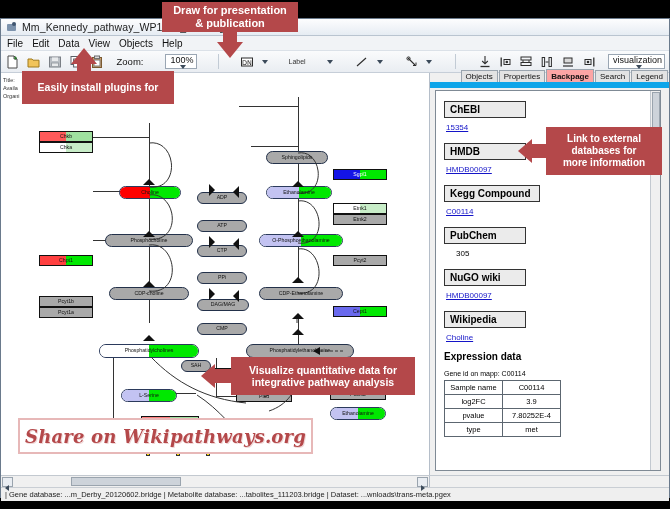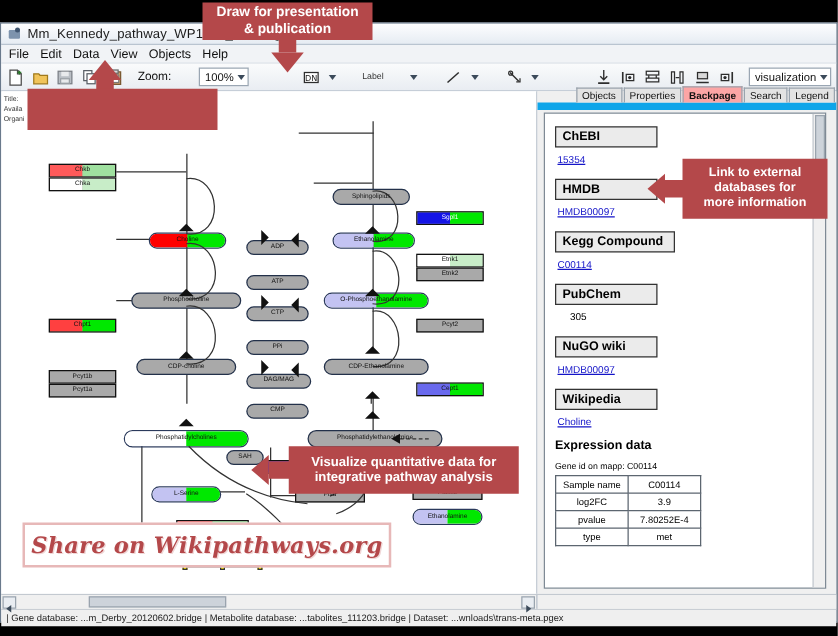--- a/index.html
+++ b/index.html
@@ -28,21 +28,21 @@
 
   
   .toolbar { height:22px; background:linear-gradient(#fafbfc,#e9edf2);
              border-bottom:1px solid #c6ced8; display:flex; align-items:center;
              padding:0 4px; gap:19px; }
   .tbtn { width:16px; height:16px; position:relative; border-radius:2px; }
   .tbtn svg { position:absolute; left:1px; top:1px; }
   .zoomlbl { font-size:9.5px; margin-left:7px; margin-right:3px; color:#111; }
   .combo { height:15px; background:#fff; border:1px solid #9aa6b3; display:flex;
            align-items:center; justify-content:space-between; padding:0 2px 0 4px;
-           font-size:9px; color:#111; }
+           font-size:9px; color:#111;flex-direction:column; }
   .combo .carat { width:0;height:0;border-left:3px solid transparent;
            border-right:3px solid transparent;border-top:4px solid #3b4a5a; margin-left:3px;}
   .zcombo { width:78px; }
   .vcombo { width:70px; margin-left:6px; }
   .sep { width:1px; height:15px; background:#c2cbd5; margin:0 2px; }
   .minicarat { width:0;height:0;border-left:3px solid transparent;
            border-right:3px solid transparent;border-top:4px solid #3b4a5a; margin:0 2px;}
 
   
   .body { display:flex; height:402px; }
@@ -631,20 +631,21 @@
   <div>
     <div>Draw for presentation</div>
     <div>&amp; publication</div>
   </div>
 </div>
 <div class="arwstem" style="left:223px;top:30px;width:14px;height:12px;"></div>
 <div class="arw down" style="left:217px;top:42px;"></div>
 
 <div class="callout" style="left:22px;top:71px;width:152px;height:33px;font-size:10.5px;">
   <div>
+    <div>Easily install plugins for</div>
   </div>
 </div>
 <div class="arwstem" style="left:77px;top:63px;width:14px;height:10px;"></div>
 <div class="arw up" style="left:71px;top:48px;"></div>
 
 <div class="callout" style="left:546px;top:127px;width:116px;height:48px;font-size:10px;">
   <div>
     <div>Link  to external</div>
     <div>databases  for</div>
     <div>more information</div>

